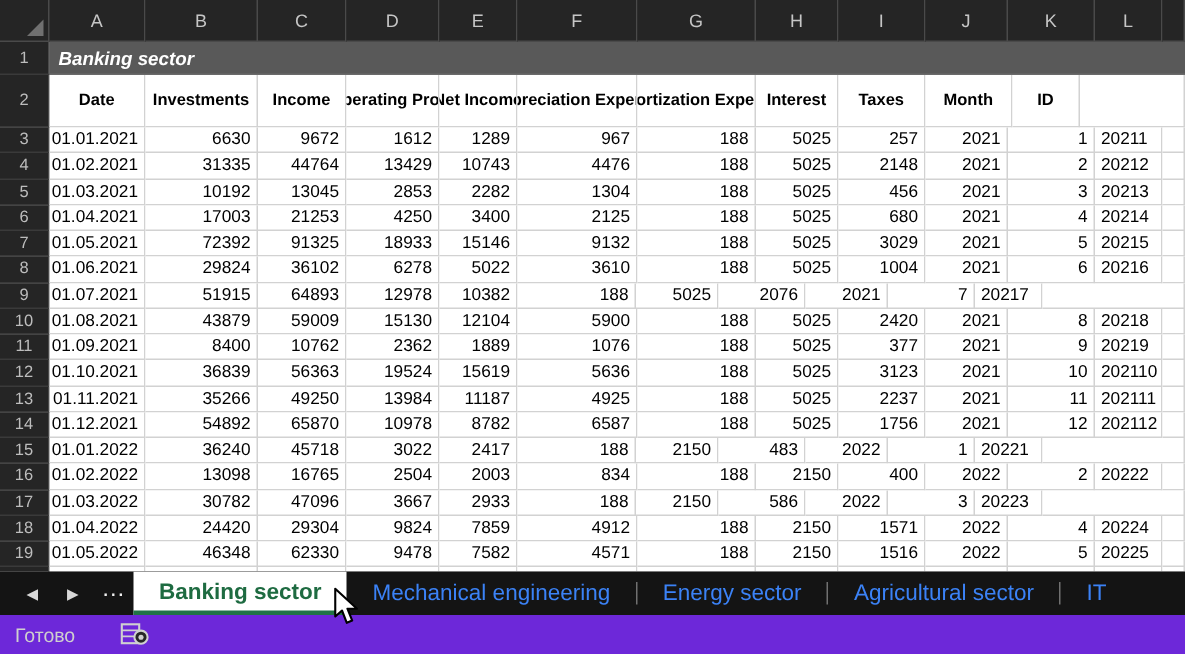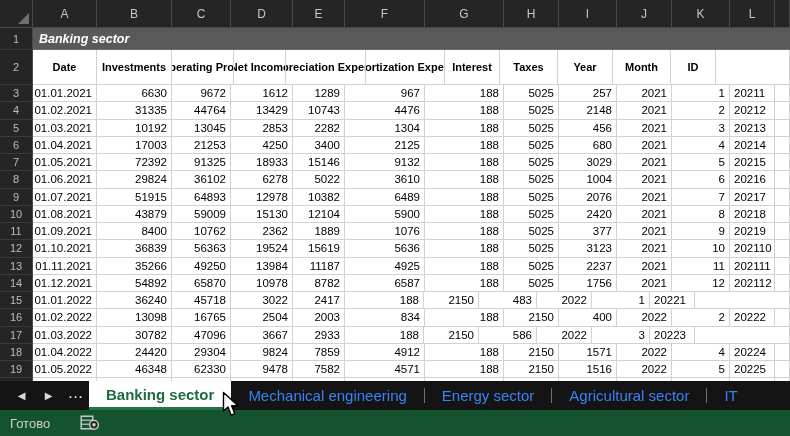--- a/index.html
+++ b/index.html
@@ -39,21 +39,21 @@
     display: flex; align-items: stretch; overflow: hidden; }
   .tab-nav { display: flex; align-items: center; padding-left: 8px; flex: none; }
   .tab-nav-btn { width: 27px; height: 100%; display: flex; align-items: center; justify-content: center;
     color: #d8d8d8; font-size: 10px; cursor: default; }
   .tab-nav-btn.more { font-size: 16px; color: #f0f0f0; padding-bottom: 6px; }
   .tabs { display: flex; align-items: stretch; }
   .tab { display: flex; align-items: center; padding: 0 17px; color: #3b82f6; font-size: 15px; white-space: nowrap; }
   .tab.active { background: #ffffff; color: #1e6b41; font-weight: bold; border-bottom: 3px solid #217346; }
   .tab-sep { width: 1px; background: #707070; margin: 7px 0; flex: none; }
   
-  .statusbar { position: absolute; left: 0; top: 410px; width: 790px; height: 26px; background: #14532d;
+  .statusbar { position: absolute; left: 0; top: 410px; width: 790px; height: 26px; background: #6d28d9;
     display: flex; align-items: center; color: #cfcfcf; font-size: 13px; }
   .status-ready { margin-left: 10px; }
   .macro-icon { margin-left: 30px; display: flex; align-items: center; }
   
   .cursor { position: absolute; left: 222px; top: 391px; z-index: 50; pointer-events: none; }
 </style>
 </head>
 <body>
 
 <div class="app">
@@ -81,27 +81,27 @@
     <div>
 
     <div class="grid-row banner-row">
           <div class="row-header">1</div>
           <div class="banner">Banking sector</div>
         </div>
         <div class="grid-row header-row">
           <div class="row-header">2</div>
           <div class="cell c0 header-cell">Date</div>
           <div class="cell c1 header-cell">Investments</div>
+          <div class="cell c2 header-cell">Income</div>
           <div class="cell c3 header-cell">Operating Profit</div>
           <div class="cell c4 header-cell">Net Income</div>
           <div class="cell c5 header-cell">Depreciation Expense</div>
           <div class="cell c6 header-cell">Amortization Expense</div>
           <div class="cell c7 header-cell">Interest</div>
           <div class="cell c8 header-cell">Taxes</div>
-          <div class="cell c9 header-cell">Year</div>
           <div class="cell c10 header-cell">Month</div>
           <div class="cell c11 header-cell">ID</div>
           <div class="cell c12"></div>
         </div>
         <div class="grid-row">
           <div class="row-header">3</div>
           <div class="cell c0 right">01.01.2021</div>
           <div class="cell c1 right">6630</div>
           <div class="cell c2 right">9672</div>
           <div class="cell c3 right">1612</div>
@@ -195,21 +195,20 @@
           <div class="cell c11 left">20216</div>
           <div class="cell c12"></div>
         </div>
         <div class="grid-row">
           <div class="row-header">9</div>
           <div class="cell c0 right">01.07.2021</div>
           <div class="cell c1 right">51915</div>
           <div class="cell c2 right">64893</div>
           <div class="cell c3 right">12978</div>
           <div class="cell c4 right">10382</div>
-          <div class="cell c5 right">6489</div>
           <div class="cell c6 right">188</div>
           <div class="cell c7 right">5025</div>
           <div class="cell c8 right">2076</div>
           <div class="cell c9 right">2021</div>
           <div class="cell c10 right">7</div>
           <div class="cell c11 left">20217</div>
           <div class="cell c12"></div>
         </div>
         <div class="grid-row">
           <div class="row-header">10</div>

